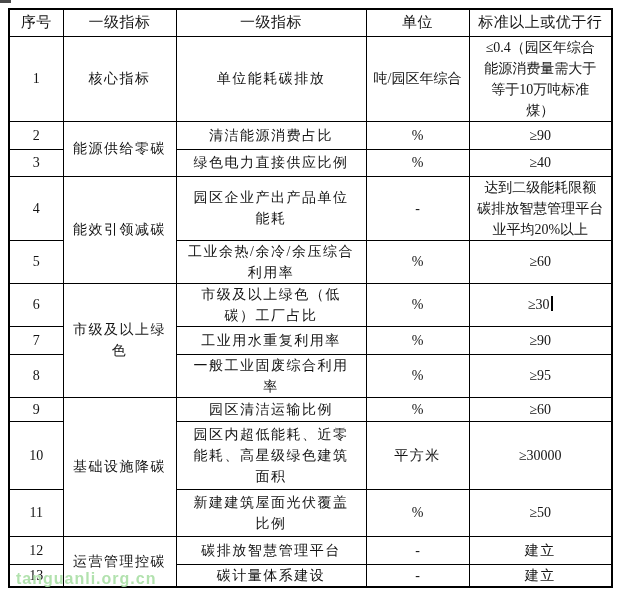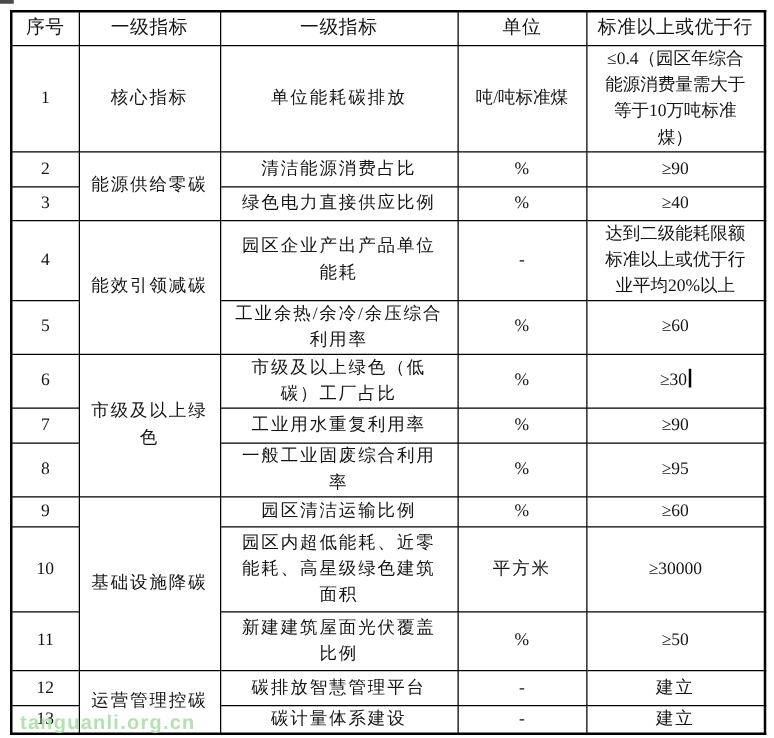--- a/index.html
+++ b/index.html
@@ -59,21 +59,21 @@
     <th>序号</th>
     <th>一级指标</th>
     <th>一级指标</th>
     <th>单位</th>
     <th>标准以上或优于行</th>
   </tr>
   <tr style="height:84px">
     <td>1</td>
     <td class="cjk">核心指标</td>
     <td class="cjk">单位能耗碳排放</td>
-    <td>吨/吨标准煤</td>
+    <td>吨/园区年综合</td>
     <td class="ml">≤0.4（园区年综合
 能源消费量需大于
 等于10万吨标准
 煤）</td>
   </tr>
   <tr style="height:28px">
     <td>2</td>
     <td class="cjk" rowspan="2">能源供给零碳</td>
     <td class="cjk">清洁能源消费占比</td>
     <td>%</td>
@@ -85,21 +85,21 @@
     <td>%</td>
     <td>≥40</td>
   </tr>
   <tr style="height:63px">
     <td>4</td>
     <td class="cjk" rowspan="2">能效引领减碳</td>
     <td class="cjk ml">园区企业产出产品单位
 能耗</td>
     <td>-</td>
     <td class="ml">达到二级能耗限额
-标准以上或优于行
+碳排放智慧管理平台
 业平均20%以上</td>
   </tr>
   <tr style="height:43px">
     <td>5</td>
     <td class="cjk ml">工业余热/余冷/余压综合
 利用率</td>
     <td>%</td>
     <td>≥60</td>
   </tr>
   <tr style="height:43px">

